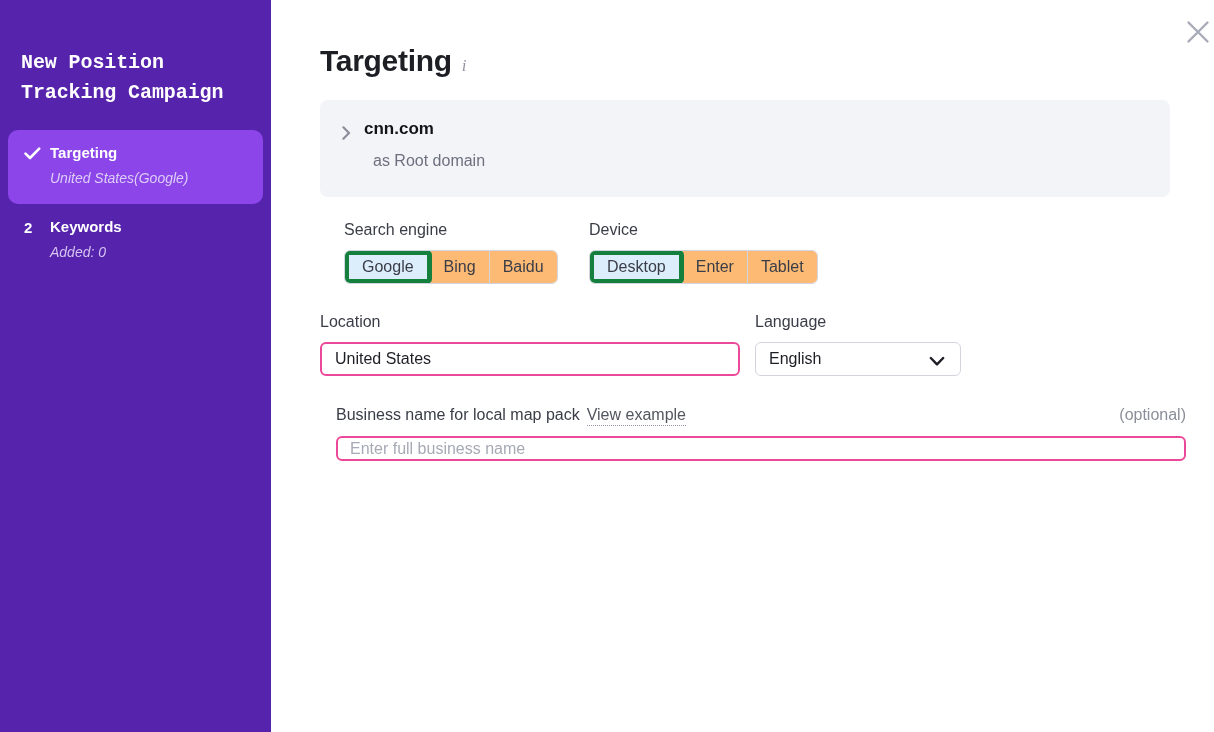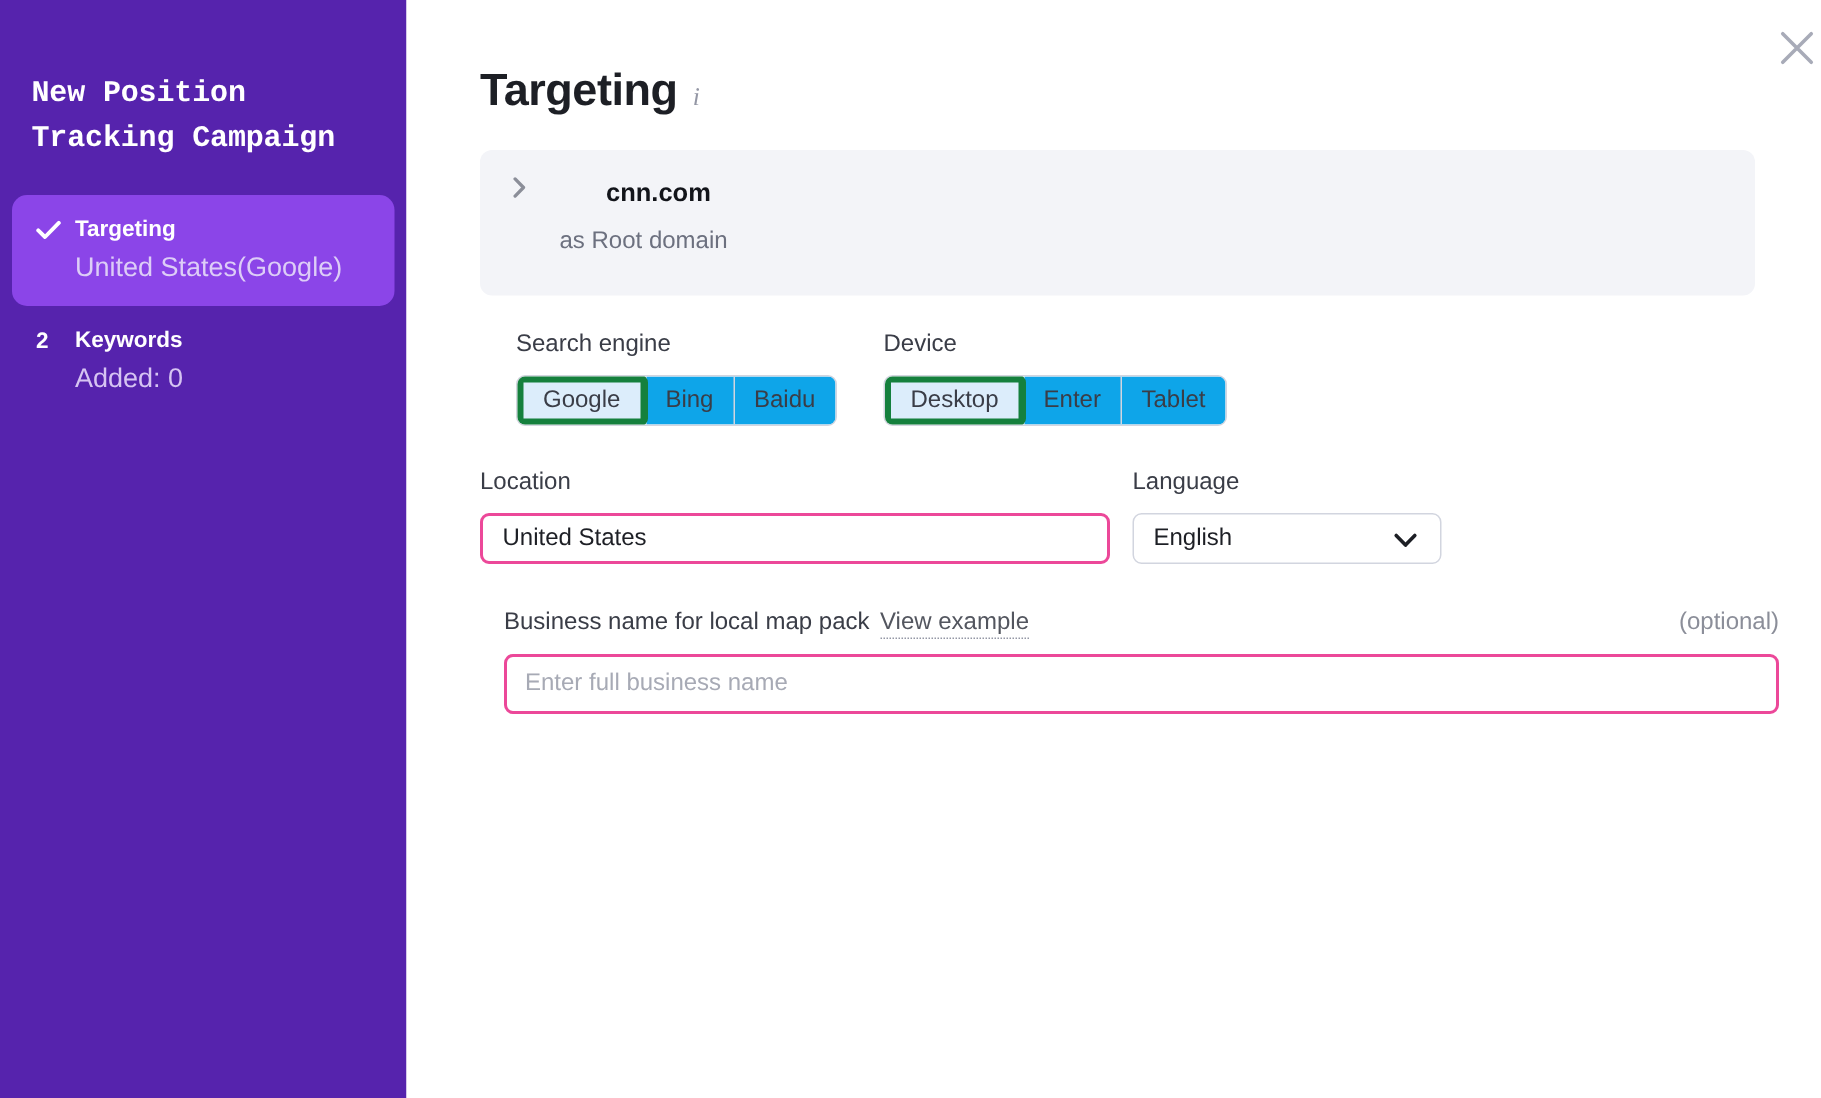--- a/index.html
+++ b/index.html
@@ -67,23 +67,24 @@
   .step-marker svg { display: block; margin-top: 4px; }
   .step-body { flex: 1 1 auto; }
   .step-label {
     color: #ffffff;
     font-size: 15px;
     font-weight: bold;
     line-height: 22px;
   }
   .step-sub {
     color: #d6c4f2;
-    font-size: 18px;
+    font-size: 14px;
     line-height: 24px;
     margin-top: 2px;
+    font-style: italic;
   }
   .step.active .step-sub { color: #ddcdf7; }
 
   
   .main {
     flex: 1 1 auto;
     position: relative;
     background: #ffffff;
     padding: 0;
   }
@@ -125,22 +126,21 @@
   .domain-card {
     margin-top: 20px;
     background: #f3f4f8;
     border-radius: 8px;
     padding: 18px 22px 20px 22px;
     width: 850px;
     height: 97px;
   }
   .domain-row {
     display: flex;
-    align-items: flex-start;
-    gap: 40px;
+    align-items: flex-end;
   }
   .chev-right { width: 22px; flex: 0 0 22px; display: flex; align-items: center; }
   .domain-name {
     font-size: 17px;
     font-weight: bold;
     color: #12141a;
     line-height: 22px;
   }
   .domain-sub {
     color: #6c707f;
@@ -170,21 +170,21 @@
     background: #ffffff;
     height: 34px;
   }
   .seg-btn {
     display: flex;
     align-items: center;
     justify-content: center;
     padding: 0 13px;
     font-size: 16px;
     color: #3a3d47;
-    background: #0ea5e9;
+    background: #fdba74;
     border-right: 1px solid #d2d5df;
     cursor: pointer;
     line-height: 32px;
     white-space: nowrap;
   }
   .seg-btn:last-child { border-right: none; }
   .seg-btn.selected {
     background: #dcedfb;
     border: 5px solid #15803d;
     border-radius: 5px;
@@ -253,21 +253,21 @@
     color: #53565f;
     border-bottom: 1px dotted #9497a5;
     cursor: pointer;
     line-height: 20px;
   }
   .optional {
     font-size: 16px;
     color: #8b8e99;
     line-height: 22px;
   }
-  .biz-input { width: 850px; margin-top: 10px; height: 40px; padding-left: 12px; }
+  .biz-input { width: 850px; margin-top: 10px; height: 25px; padding-left: 12px; }
 </style>
 </head>
 <body>
 
 <div class="app">
 
   <div class="sidebar">
     <div class="sidebar-title">New Position Tracking Campaign</div>
 
     <div class="steps">

